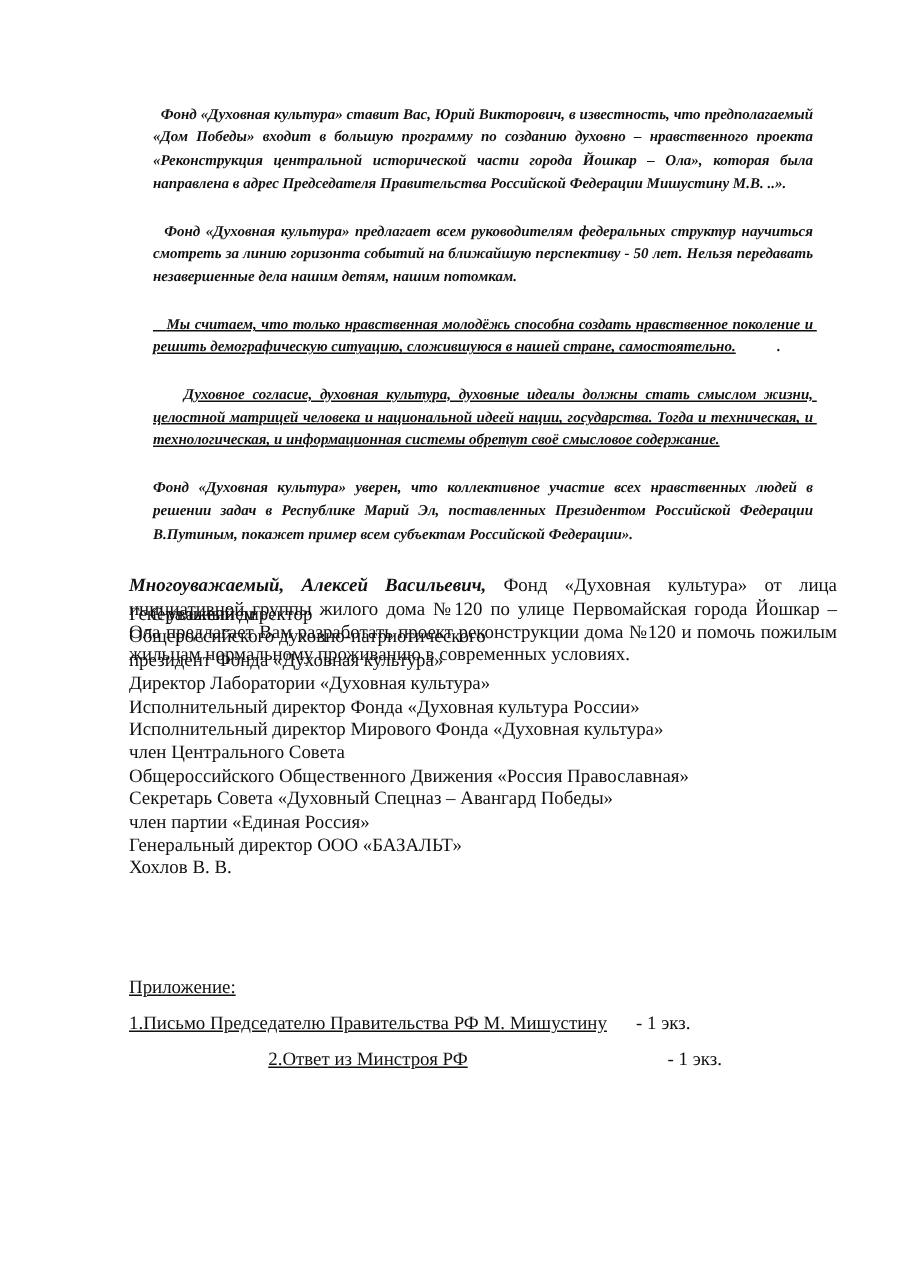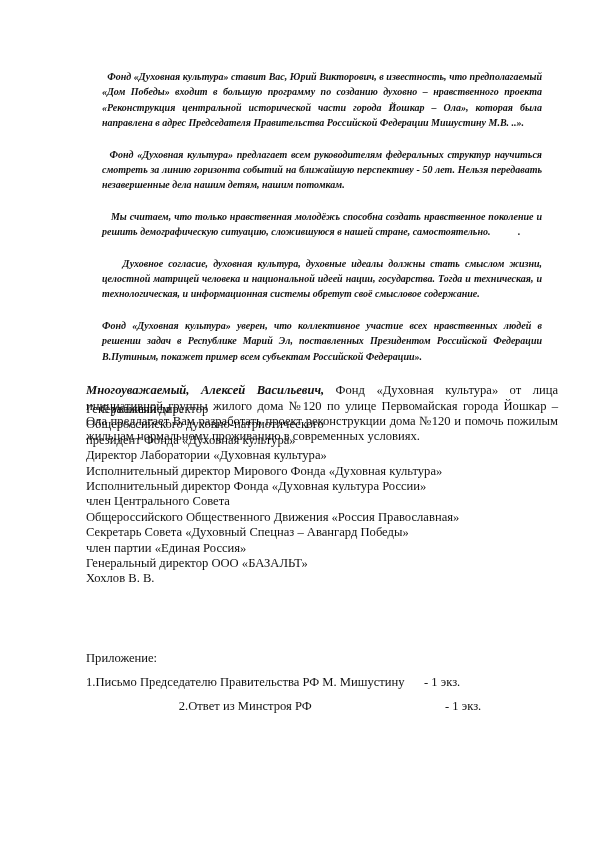--- a/index.html
+++ b/index.html
@@ -1,26 +1,26 @@
 <!DOCTYPE html>
 <html><head>
 <meta charset="utf-8">
 <style>
   html, body { margin: 0; padding: 0; background: #ffffff; }
   body { width: 600px; height: 850px; position: relative; overflow: hidden; color: #111; }
   .page { position: absolute; left: 86px; top: 53px; width: 472px; }
   .bi { font-family: "Liberation Serif", serif; font-weight: bold; font-style: italic; font-size: 10px; line-height: 15.4px; text-align: justify; margin: 16px; }
-  .u { }
+  .u { text-decoration: underline; }
   .reg { font-family: "Liberation Serif", serif; font-size: 12.6px; line-height: 15.4px; text-align: justify; margin: 0; }
   .addr { margin-top: 19px; }
   .addr .name { font-weight: bold; font-style: italic; }
   .sig { position: absolute; left: 86px; top: 402px; width: 472px; font-family: "Liberation Serif", serif; font-size: 12.6px; line-height: 15.4px; }
   .sig-left { position: absolute; left: 14px; top: 0; }
   .sig-right { text-align: left; }
-  .att { position: absolute; left: 86px; top: 651px; font-family: "Liberation Serif", serif; font-size: 12.6px; }
+  .att { position: absolute; left: 86px; top: 651px; font-family: "Liberation Serif", serif; font-size: 12.6px; text-decoration: underline; }
   .att-row { position: relative; height: 24px; white-space: nowrap; text-align: center; }
   .att-row .cnt { position: absolute; margin-left: 48px; }
   .att-title { height: 24px; }
 </style>
 </head>
 <body>
 
 <div class="page">
   <p class="bi" style="white-space:pre-wrap">  Фонд «Духовная культура» ставит Вас, Юрий Викторович, в известность, что предполагаемый «Дом Победы» входит в большую программу по созданию духовно – нравственного проекта «Реконструкция центральной исторической части города Йошкар – Ола», которая была направлена в адрес Председателя Правительства Российской Федерации Мишустину М.В. ..».</p>
   <p class="bi" style="white-space:pre-wrap">  Фонд «Духовная культура» предлагает всем руководителям федеральных структур научиться смотреть за линию горизонта событий на ближайшую перспективу - 50 лет. Нельзя передавать незавершенные дела нашим детям, нашим потомкам.</p>
@@ -30,22 +30,22 @@
   <p class="reg addr"><span class="name">Многоуважаемый, Алексей Васильевич,</span><span> Фонд «Духовная культура»   от лица инициативной группы жилого дома №120 по улице Первомайская города Йошкар – Ола предлагает Вам разработать проект реконструкции дома №120 и помочь пожилым жильцам  нормальному проживанию в современных условиях.</span></p>
 </div>
 
 <div class="sig">
   <div class="sig-left">С уважением</div>
   <div class="sig-right">
     <div>Генеральный директор</div>
     <div>Общероссийского  духовно-патриотического</div>
     <div>президент  Фонда «Духовная культура»</div>
     <div>Директор Лаборатории «Духовная культура»</div>
+    <div>Исполнительный директор Фонда «Духовная культура России»</div>
     <div>Исполнительный директор Мирового Фонда «Духовная культура»</div>
-    <div>Исполнительный директор Фонда «Духовная культура России»</div>
     <div>член Центрального Совета</div>
     <div>Общероссийского Общественного Движения «Россия Православная»</div>
     <div>Секретарь Совета «Духовный Спецназ – Авангард Победы»</div>
     <div>член партии «Единая Россия»</div>
     <div>Генеральный директор ООО «БАЗАЛЬТ»</div>
     <div>Хохлов В. В.</div>
   </div>
 </div>
 
 <div class="att">

